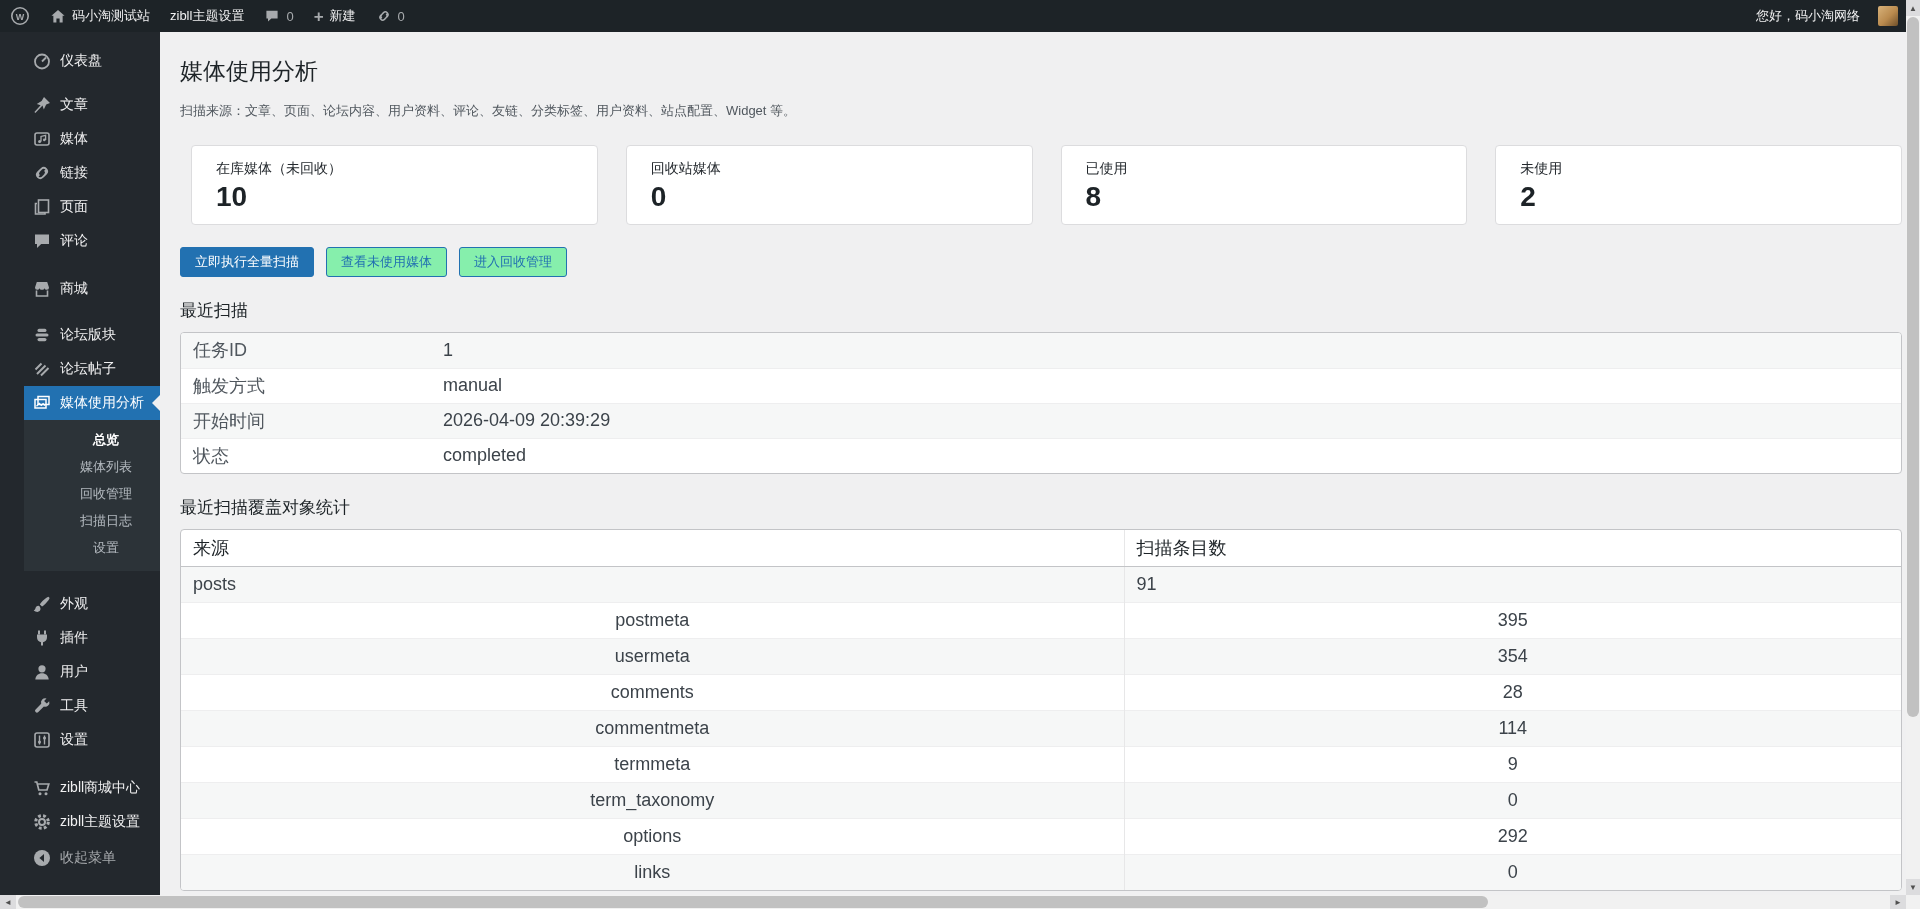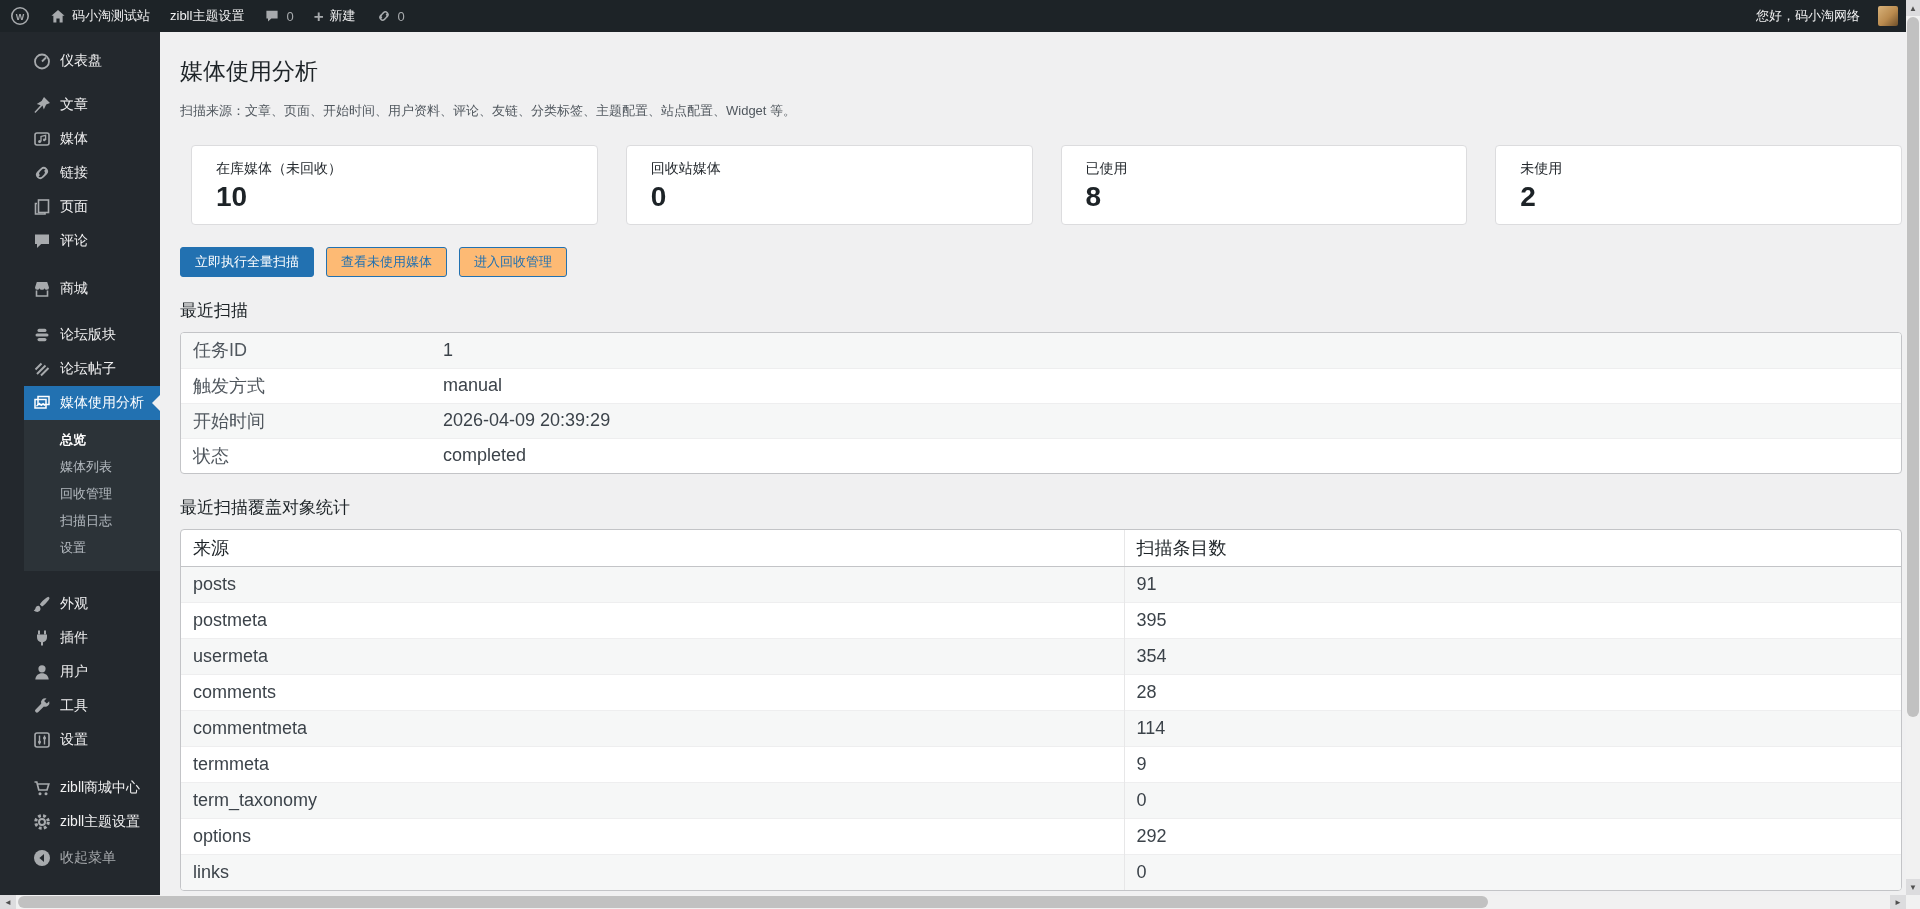--- a/index.html
+++ b/index.html
@@ -36,21 +36,21 @@
   .menu-item.active { background:#2271b1; color:#fff; }
   .menu-item.active svg { color:#fff; }
   .menu-item.active::after {
     content:''; position:absolute; right:0; top:50%; margin-top:-8px;
     border:8px solid transparent; border-right-color:#f0f0f1;
   }
   .mt10{margin-top:10px}.mt12{margin-top:12px}.mt14{margin-top:14px}.mt16{margin-top:16px}
   .submenu { background:#2c3338; padding:6px 0 10px; }
   .submenu-item {
     display:block; padding:6px 8px 6px 36px; font-size:13px;
-    color:rgba(240,246,252,.68); cursor:pointer; line-height:15px;
+    color:rgba(240,246,252,.68); cursor:pointer; line-height:15px;text-align:center;
   }
   .submenu-item.current { color:#fff; font-weight:700; }
   .collapse-item { color:#a7aaad; margin-top:2px; }
   .collapse-item svg { color:#a7aaad; }
   
   .content {
     position:absolute; top:32px; left:160px; width:1746px; height:863px;
     background:#f0f0f1; padding:0 4px 0 20px; overflow:hidden;
   }
   h1.page-title { font-size:23px; font-weight:400; color:#1d2327; margin-top:24px; line-height:30px; }
@@ -62,36 +62,36 @@
   }
   .card-label { font-size:14px; color:#23282d; }
   .card-value { font-size:28px; font-weight:700; color:#1d2327; margin-top:4px; line-height:30px; }
   .actions { display:flex; gap:12px; margin-top:22px; }
   .btn {
     height:30px; display:inline-flex; align-items:center; padding:0 14px;
     font-size:13px; border-radius:3px; cursor:pointer; white-space:nowrap;
     font-family:inherit;
   }
   .btn-primary { background:#2271b1; border:1px solid #2271b1; color:#fff; }
-  .btn-secondary { background:#fdba74; border:1px solid #2271b1; color:#2271b1; }
+  .btn-secondary { background:#86efac; border:1px solid #2271b1; color:#2271b1; }
   h2.section-heading { font-size:17px; font-weight:400; color:#1d2327; margin-top:22px; }
   .table-wrap {
     margin-top:10px; background:#fff; border:1px solid #c3c4c7; border-radius:4px; overflow:hidden;
   }
   table { width:100%; border-collapse:collapse; font-size:18px; color:#3c434a; }
   td,th { padding:0 12px; height:35px; text-align:left; font-weight:400; vertical-align:middle; }
   .info-table td:first-child { width:250px; color:#50575e; }
   .info-table tr:nth-child(odd) { background:#f6f7f7; }
   .info-table tr + tr td { border-top:1px solid #eeeeef; }
   .coverage-table th { height:36px; color:#1d2327; border-bottom:1px solid #c3c4c7; }
   .coverage-table td { height:36px; }
   .coverage-table th:first-child, .coverage-table td:first-child { width:943px; }
   .coverage-table th + th, .coverage-table td + td { border-left:1px solid #e7e7e8; }
   .coverage-table tbody tr:nth-child(odd) { background:#f6f7f7; }
-  .coverage-table tbody tr + tr td { border-top:1px solid #eeeeef; }
+  .coverage-table tbody tr + tr td { border-top:1px solid #eeeeef;text-align:center; }
   
   .vscroll {
     position:absolute; top:0; right:0; width:14px; height:895px;
     background:#f1f1f1; z-index:60;
   }
   .vscroll .arrow { height:16px; display:flex; align-items:center; justify-content:center;
     font-size:8px; color:#505050; background:#dcdcde; cursor:pointer; }
   .vscroll .arrow.down { position:absolute; bottom:0; left:0; right:0; }
   .vthumb { position:absolute; top:17px; left:1px; width:12px; height:700px; background:#c1c1c1; border-radius:6px; cursor:pointer; }
   .hscroll {
@@ -280,21 +280,21 @@
           <circle cx="10" cy="10" r="8" fill="currentColor"></circle>
           <path d="M12 6l-4.6 4L12 14z" fill="#23282d"></path>
         </svg>
       <span>收起菜单</span>
     </div>
   </div>
 </div>
 
 <div class="content">
   <h1 class="page-title">媒体使用分析</h1>
-  <p class="subtitle">扫描来源：文章、页面、开始时间、用户资料、评论、友链、分类标签、主题配置、站点配置、Widget 等。</p>
+  <p class="subtitle">扫描来源：文章、页面、论坛内容、用户资料、评论、友链、分类标签、用户资料、站点配置、Widget 等。</p>
 
   <div class="cards">
 
       <div class="card">
         <div class="card-label">在库媒体（未回收）</div>
         <div class="card-value">10</div>
       </div>
 
       <div class="card">
         <div class="card-label">回收站媒体</div>

